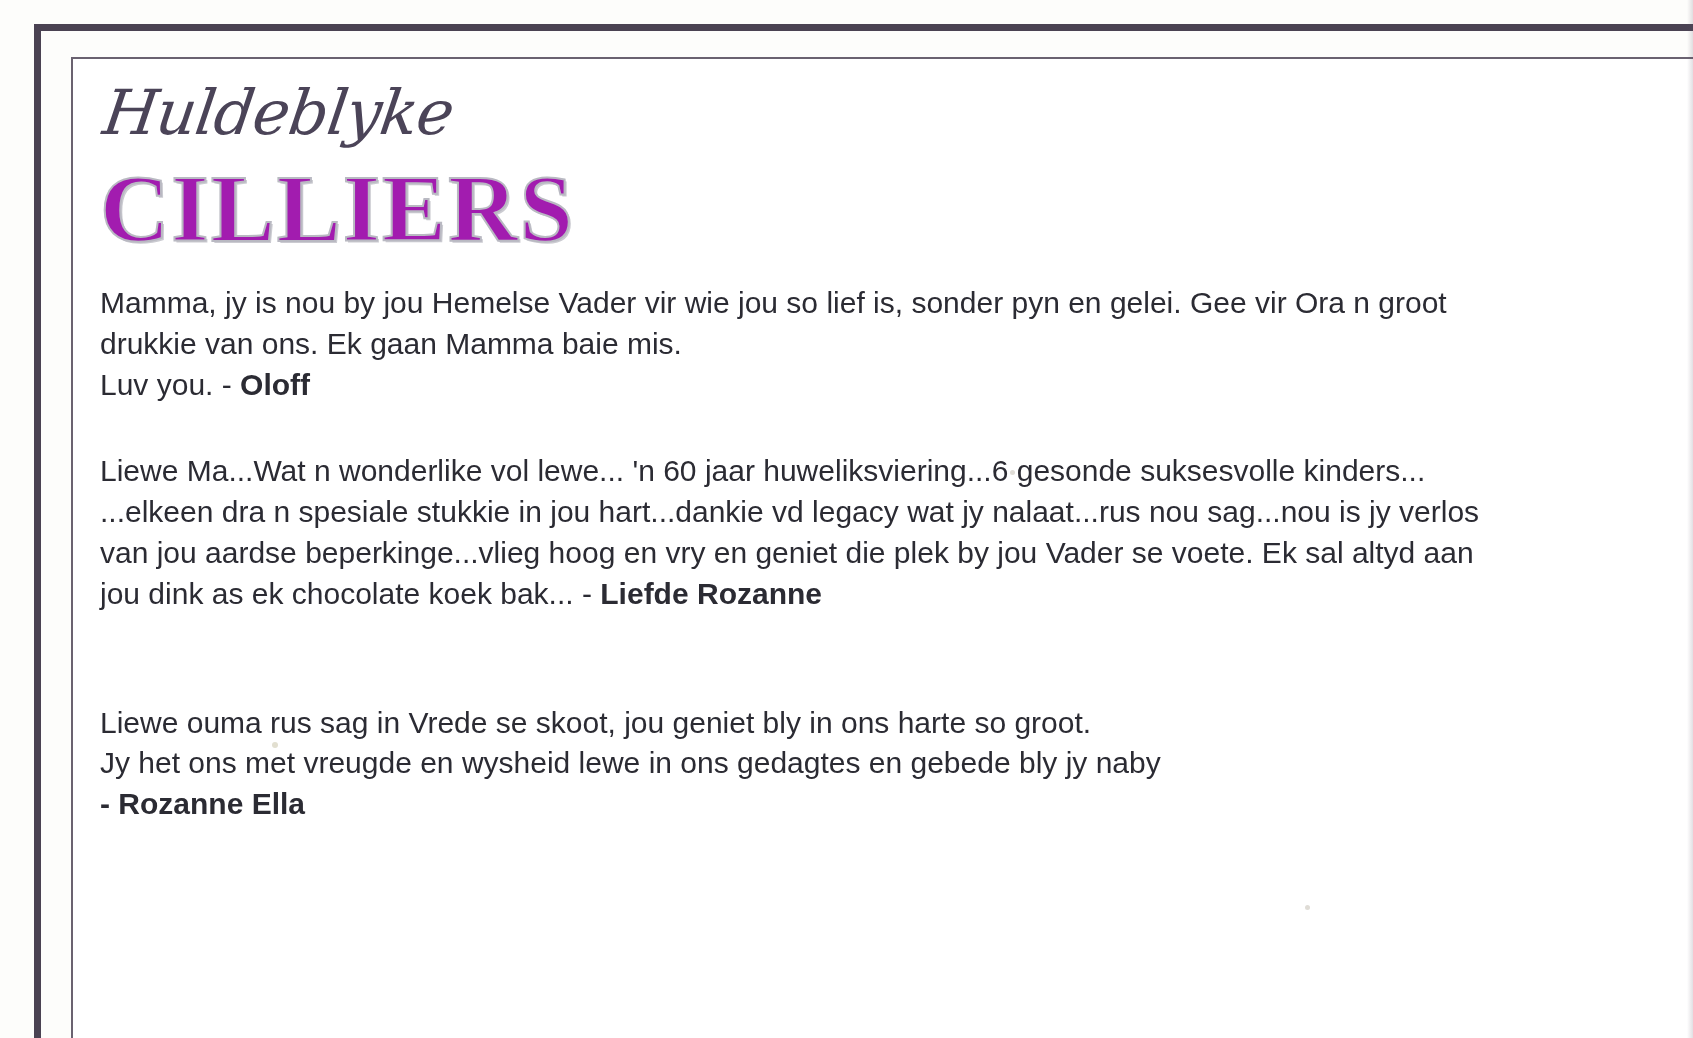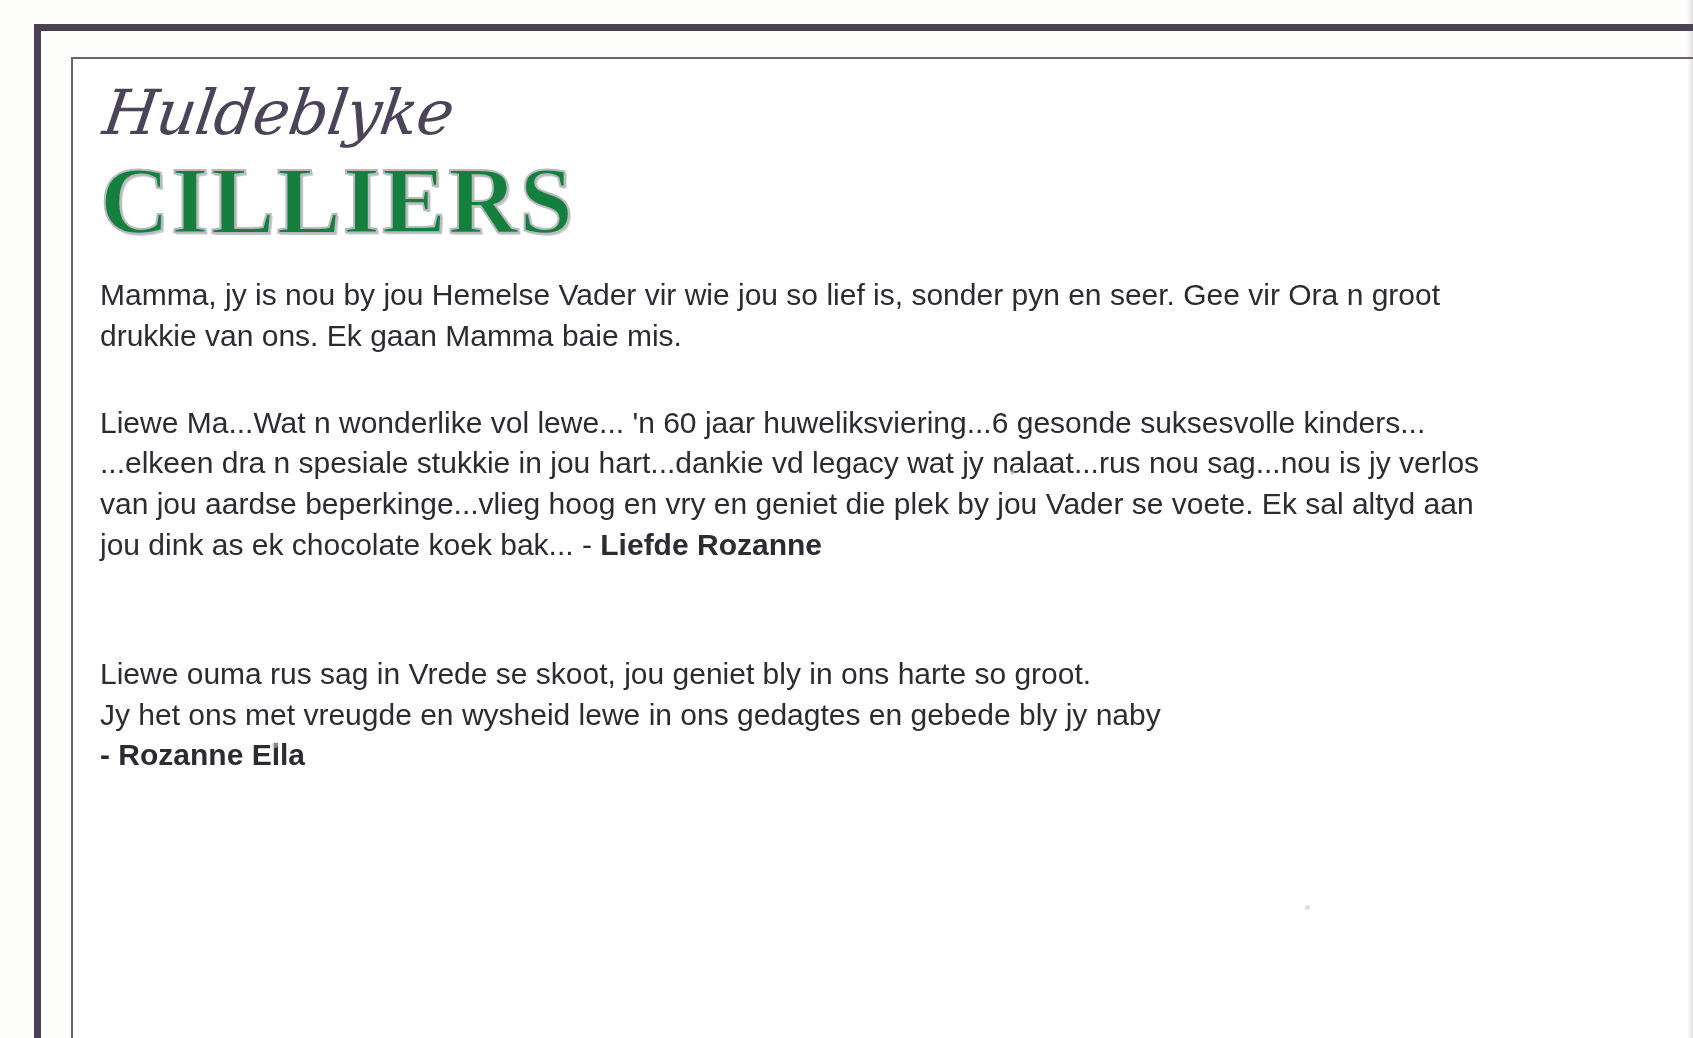--- a/index.html
+++ b/index.html
@@ -74,22 +74,22 @@
     white-space: nowrap;
   }
 
   
   .surname {
     font-family: "Liberation Serif", serif;
     font-size: 96px;
     font-weight: 700;
     letter-spacing: 2px;
     line-height: 1.0;
-    margin: 8px 0 18px 0;
-    color: #15803d;
+    margin: 16px 0 18px 0;
+    color: #a21caf;
     -webkit-text-stroke: 2px #b9b9c2;
     text-shadow: 2px 2px 0 rgba(160,160,172,0.55);
   }
 
   .tributes {
     margin-top: 26px;
   }
 
   .tribute {
     font-size: 30px;
@@ -130,21 +130,24 @@
 
   <div class="content">
 
     <div class="script-title">Huldeblyke</div>
 
     <div class="surname">CILLIERS</div>
 
     <div class="tributes">
 
       <div class="tribute">
-        <p>Mamma, jy is nou by jou Hemelse Vader vir wie jou so lief is, sonder pyn en seer. Gee vir Ora n groot drukkie van ons. Ek gaan Mamma baie mis.</p>
+        <p>Mamma, jy is nou by jou Hemelse Vader vir wie jou so lief is, sonder pyn en gelei. Gee vir Ora n groot drukkie van ons. Ek gaan Mamma baie mis.</p>
+        <p>
+          <span>Luv you. - </span><span class="signoff">Oloff</span>
+        </p>
       </div>
 
       <div class="tribute gap-large">
         <p>
           <span>Liewe Ma...Wat n wonderlike vol lewe... 'n 60 jaar huweliksviering...6 gesonde suksesvolle kinders... ...elkeen dra n spesiale stukkie in jou hart...dankie vd legacy wat jy nalaat...rus nou sag...nou is jy verlos van jou aardse beperkinge...vlieg hoog en vry en geniet die plek by jou Vader se voete. Ek sal altyd aan jou dink as ek chocolate koek bak... - </span><span class="signoff">Liefde Rozanne</span>
         </p>
       </div>
 
       <div class="tribute">
         <p class="line">Liewe ouma rus sag in Vrede se skoot, jou geniet bly in ons harte so groot.</p>

